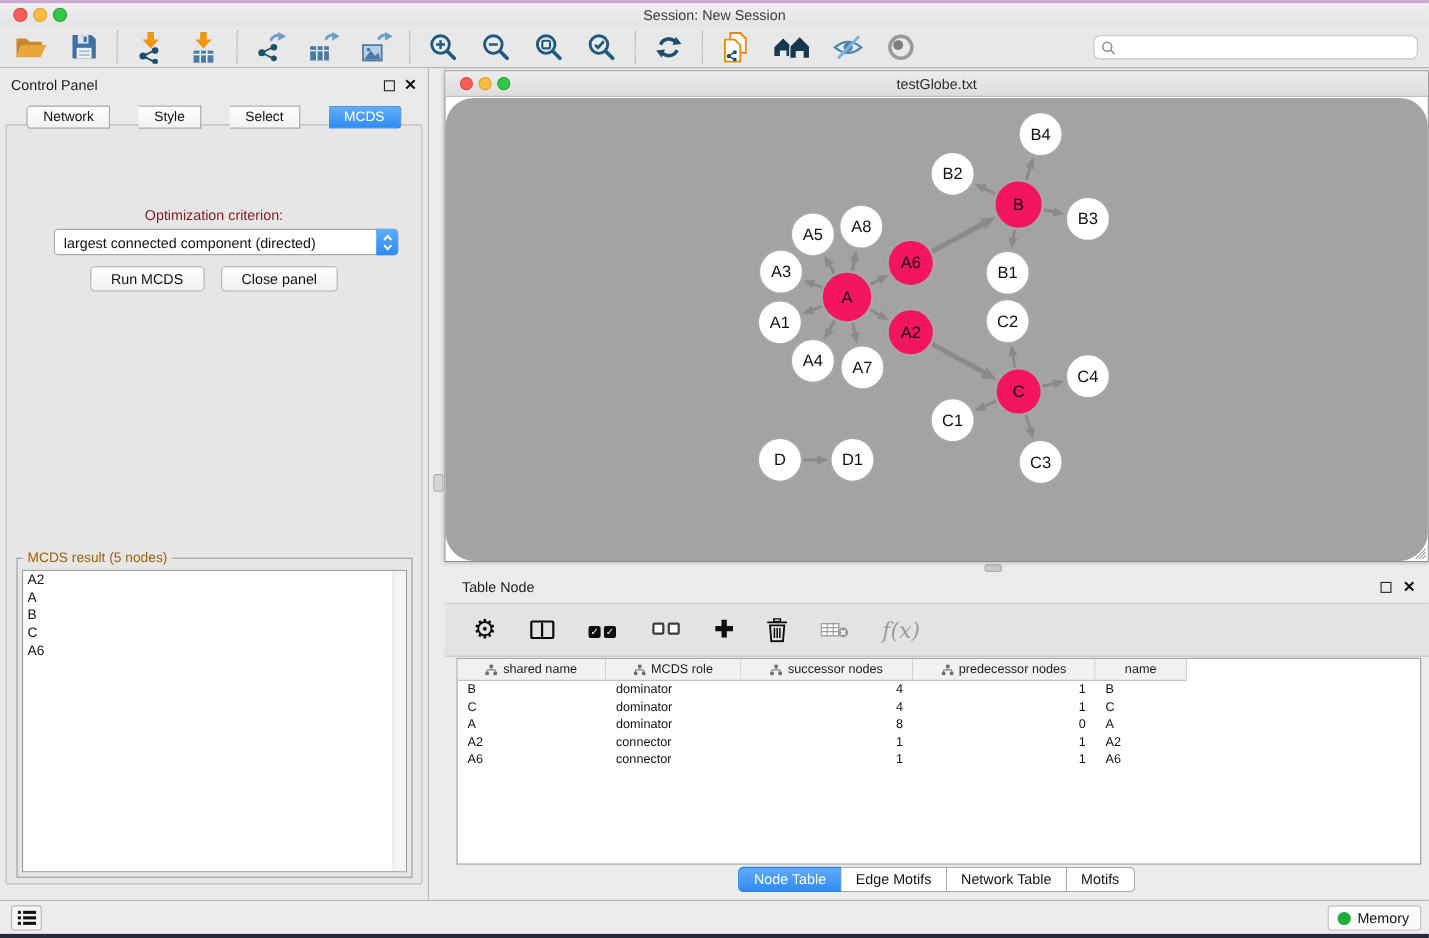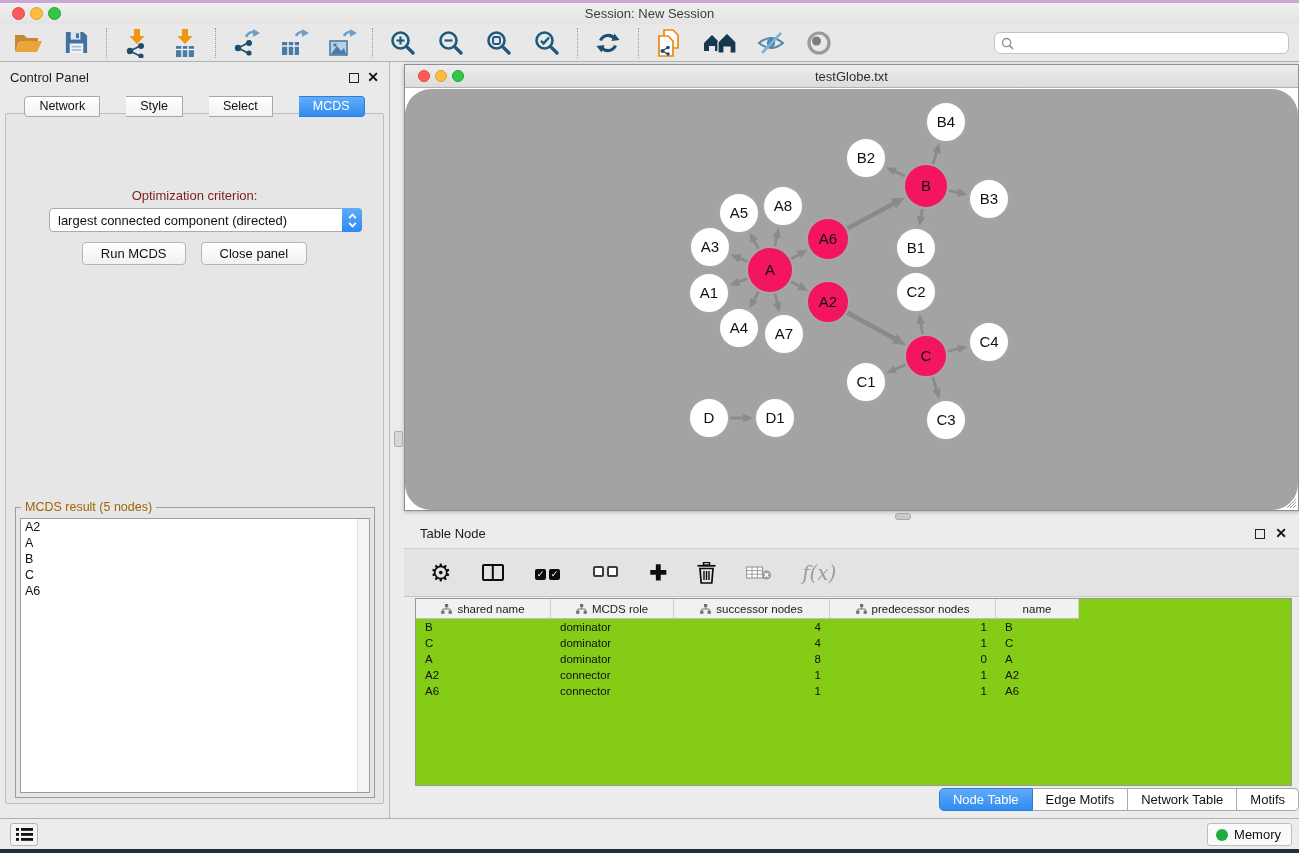--- a/index.html
+++ b/index.html
@@ -64,28 +64,28 @@
   .tp-btn { background:none; border:none; padding:0; display:flex; align-items:center; justify-content:center; cursor:pointer; height:30px; }
   .gear-glyph { font-size:24px; color:#0c0c0c; line-height:24px; }
   .plus-glyph { font-size:21px; color:#0c0c0c; font-weight:700; }
   .fx-glyph { font-family:"DejaVu Serif", serif; font-style:italic; font-size:20px; color:#9c9c9c; }
   .colview { width:22px; height:17px; border:2.4px solid #0c0c0c; border-radius:2px; position:relative; }
   .colview::after { content:""; position:absolute; left:50%; top:0; bottom:0; width:2.4px; background:#0c0c0c; transform:translateX(-50%); }
   .cb { width:11px; height:11px; border-radius:2px; display:inline-block; margin:0 1.5px; }
   .cb.on { background:#0c0c0c; color:#fff; font-size:9px; line-height:11px; text-align:center; }
   .cb.off { border:2px solid #3c3c3c; background:#fff; }
 
-  .data-table { position:absolute; left:11px; top:78px; width:877px; height:188px; background:#84cc16; border:1px solid #989898; }
+  .data-table { position:absolute; left:11px; top:78px; width:877px; height:188px; background:#ffffff; border:1px solid #989898; }
   .dt-header { display:flex; height:20px; }
   .dt-hcell { background:#f1f1f1; border-right:1px solid #cfcfcf; border-bottom:1px solid #bdbdbd; display:flex; align-items:center; justify-content:center; gap:5px; font-size:11.5px; color:#1c1c1c; overflow:hidden; }
   .dt-row { display:flex; height:16px; }
   .dt-cell { font-size:11.5px; color:#111; line-height:16px; padding:0 9px; white-space:nowrap; overflow:hidden; }
   .dt-cell.right { text-align:right; }
 
-  .tp-tabs { position:absolute; left:0; top:268px; width:100%; display:flex; justify-content:flex-end; }
+  .tp-tabs { position:absolute; left:0; top:268px; width:100%; display:flex; justify-content:center; }
   .tp-tab { height:23px; line-height:21px; padding:0 13px; font-size:13px; background:#fff; border:1px solid #a8a8a8; border-left:none; color:#111; cursor:pointer; }
   .tp-tab:first-child { border-left:1px solid #a8a8a8; border-radius:5px 0 0 5px; }
   .tp-tab:last-child { border-radius:0 5px 5px 0; }
   .tp-tab.active { background:linear-gradient(#5fabf9,#2f8bf2); color:#fff; border-color:#2f7fd6; }
 
   
   .status-bar { position:absolute; left:0; top:818px; width:100%; height:31px; background:#ececec; border-top:1px solid #b2b2b2; }
   .list-btn { position:absolute; left:10px; top:4px; width:28px; height:23px; background:#f5f5f5; border:1px solid #b5b5b5; border-radius:3px; display:flex; align-items:center; justify-content:center; cursor:pointer; }
   .memory-btn { position:absolute; right:7px; top:4px; height:23px; padding:0 10px 0 8px; background:#fafafa; border:1px solid #bdbdbd; border-radius:3px; display:flex; align-items:center; gap:6px; font-size:13px; color:#111; cursor:pointer; }
   .mem-dot { width:12px; height:12px; border-radius:50%; }

